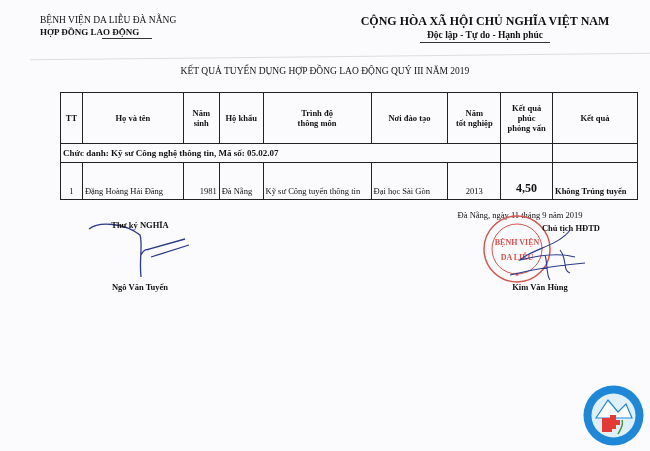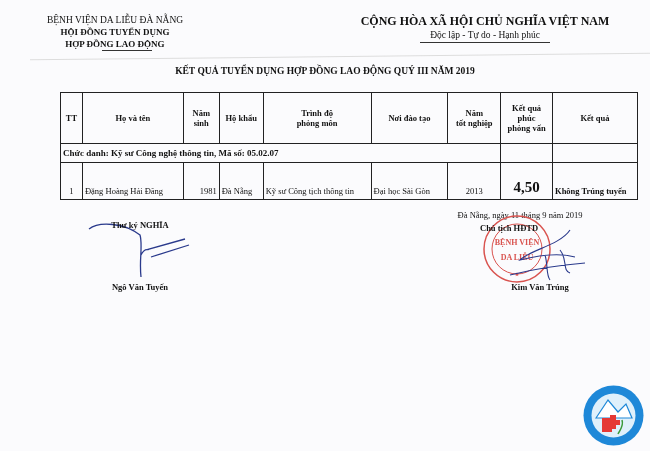--- a/index.html
+++ b/index.html
@@ -4,58 +4,57 @@
 <style>
   html, body { margin: 0; padding: 0; }
   body {
     width: 650px; height: 451px; overflow: hidden;
     background: #fbfbfd;
     font-family: "Liberation Serif", serif;
     color: #111;
     position: relative;
   }
   .abs { position: absolute; }
-  .hdr-left { left: 40px; top: 14px; width: 150px; text-align: center; font-size: 9.5px; line-height: 12px; }
+  .hdr-left { left: 40px; top: 14px; width: 150px; text-align: left; font-size: 9.5px; line-height: 12px; }
   .hdr-left .l1 { font-weight: normal; }
   .hdr-left .b { font-weight: bold; font-size: 9px; }
   .hdr-left .ul { display: block; width: 50px; height: 1px; background: #333; margin: 0 auto 0 62px; }
   .hdr-right { left: 355px; top: 14px; width: 260px; text-align: center; line-height: 14px; }
   .hdr-right .t1 { font-weight: bold; font-size: 12px; }
-  .hdr-right .t2 { font-weight: normal; font-size: 9.5px; }
+  .hdr-right .t2 { font-weight: bold; font-size: 9.5px; }
   .hdr-right .ul { width: 130px; height: 1px; background: #333; margin: 0 auto; }
-  .title { left: 0; width: 650px; top: 66px; text-align: center; font-weight: bold; font-size: 9.5px; }
+  .title { left: 0; width: 650px; top: 66px; text-align: center; font-weight: normal; font-size: 9.5px; }
   table {
     position: absolute; left: 60px; top: 92px; width: 578px;
     border-collapse: collapse; font-size: 8.5px;
   }
   td, th { border: 1px solid #222; padding: 0 2px; }
   th { font-weight: bold; text-align: center; height: 50px; line-height: 10px; }
   .row-cat td { height: 18px; font-weight: bold; font-size: 9px; }
   .row-data td { height: 33px; vertical-align: bottom; padding-bottom: 3px; white-space: nowrap; }
   .c { text-align: center; }
   .r { text-align: right; }
   .bold { font-weight: bold; }
   .sig-left { left: 85px; top: 220px; width: 110px; text-align: center; font-weight: bold; font-size: 8.5px; }
   .sig-left-name { left: 80px; top: 282px; width: 120px; text-align: center; font-weight: bold; font-size: 8.5px; }
   .date { left: 420px; top: 210px; width: 200px; text-align: center; font-size: 8.5px; }
-  .sig-right { left: 480px; top: 223px; width: 120px; text-align: left; font-weight: bold; font-size: 8.5px; }
+  .sig-right { left: 480px; top: 223px; width: 120px; text-align: right; font-weight: bold; font-size: 8.5px; }
   .sig-right-name { left: 480px; top: 282px; width: 120px; text-align: center; font-weight: bold; font-size: 8.5px; }
   .stamp { left: 482px; top: 214px; width: 70px; height: 70px; }
   .stamp-text { fill: #d9534f; font-family: "Liberation Serif", serif; font-weight: bold; }
   .logo { left: 582px; top: 384px; width: 63px; height: 63px; }
   .scan-line { left: 30px; top: 56px; width: 620px; height: 1px; background: #ddd; transform: rotate(-0.6deg); }
 </style>
 </head>
 <body>
 
 <div class="abs scan-line"></div>
 
 <div class="abs hdr-left">
   <div class="l1">BỆNH VIỆN DA LIỄU ĐÀ NẴNG</div>
-  <div class="b">HỘI ĐỒNG TUYỂN DỤNG</div>
   <div class="b">HỢP ĐỒNG LAO ĐỘNG</div>
   <span class="ul"></span>
 </div>
 
 <div class="abs hdr-right">
   <div class="t1">CỘNG HÒA XÃ HỘI CHỦ NGHĨA VIỆT NAM</div>
   <div class="t2">Độc lập - Tự do - Hạnh phúc</div>
   <div class="ul"></div>
 </div>
 
@@ -72,40 +71,40 @@
       <col style="width:53px">
       <col style="width:52px">
       <col style="width:85px">
   </colgroup>
   <tbody>
       <tr>
     <th>TT</th>
     <th>Họ và tên</th>
     <th><span>Năm</span><br><span>sinh</span></th>
     <th>Hộ khẩu</th>
-    <th><span>Trình độ</span><br><span>phỏng môn</span></th>
+    <th><span>Trình độ</span><br><span>thông môn</span></th>
     <th>Nơi đào tạo</th>
     <th><span>Năm</span><br><span>tốt nghiệp</span></th>
     <th><span>Kết quả</span><br><span>phúc</span><br><span>phỏng vấn</span></th>
     <th>Kết quả</th>
   </tr>
   <tr class="row-cat">
     <td colspan="7">Chức danh:  Kỹ sư Công nghệ thông tin, Mã số: 05.02.07</td>
     <td></td>
     <td></td>
   </tr>
   <tr class="row-data">
     <td class="c">1</td>
     <td>Đặng Hoàng Hải Đăng</td>
     <td class="r">1981</td>
     <td>Đà Nẵng</td>
-    <td>Kỹ sư Công tịch thông tin</td>
+    <td>Kỹ sư Công tuyển thông tin</td>
     <td>Đại học Sài Gòn</td>
     <td class="c">2013</td>
-    <td class="c bold" style="font-size:15px">4,50</td>
+    <td class="c bold" style="font-size:12px">4,50</td>
     <td class="bold">Không Trúng tuyển</td>
   </tr>
 </tbody>
   </table>
 
 <div class="abs date">Đà Nẵng, ngày 11 tháng  9   năm 2019</div>
 
 <svg class="abs" style="left:85px;top:215px;width:110px;height:75px" viewBox="0 0 110 75">
   <path d="M4 14 C 14 6, 40 8, 55 20 C 58 30, 54 45, 56 62 M56 40 C 60 32, 62 36, 64 34 L 100 24 M 66 42 L 104 30" fill="none" stroke="#2a3a8c" stroke-width="1.3"></path>
 </svg>
@@ -116,21 +115,21 @@
   <circle cx="35" cy="35" r="33" fill="none" stroke="#d9534f" stroke-width="1.5"></circle>
   <circle cx="35" cy="35" r="25" fill="none" stroke="#d9534f" stroke-width="1"></circle>
   <text class="stamp-text" x="35" y="31" font-size="8" text-anchor="middle">BỆNH VIỆN</text>
   <text class="stamp-text" x="35" y="46" font-size="8" text-anchor="middle">DA LIỄU</text>
   <text class="stamp-text" x="35" y="62" font-size="5" text-anchor="middle">★</text>
 </svg>
 <svg class="abs" style="left:500px;top:225px;width:90px;height:60px" viewBox="0 0 90 60">
   <path d="M70 5 C 60 20, 30 25, 20 35 C 40 30, 60 28, 75 32 M10 50 C 30 45, 60 40, 85 38 M45 30 C 48 40, 46 50, 50 55 M60 25 C 68 35, 62 45, 70 48" fill="none" stroke="#2a3a8c" stroke-width="1.1"></path>
 </svg>
 <div class="abs sig-right">Chủ tịch HĐTD</div>
-<div class="abs sig-right-name">Kim Văn Trúng</div>
+<div class="abs sig-right-name">Kim Văn Hùng</div>
 
 <svg class="abs logo" viewBox="0 0 63 63">
   <circle cx="31.5" cy="31.5" r="30" fill="#1e88d8"></circle>
   <circle cx="31.5" cy="31.5" r="22" fill="#dff0fb"></circle>
   <path d="M14 34 L 26 16 L 36 28 L 44 20 L 50 34 Z" fill="#ffffff" stroke="#1e88d8" stroke-width="1.2"></path>
   <rect x="20" y="34" width="10" height="14" fill="#e53935"></rect>
   <rect x="28" y="31" width="6" height="14" fill="#e53935"></rect>
   <rect x="24" y="36" width="14" height="5" fill="#e53935"></rect>
   <path d="M40 36 C 42 42, 38 46, 36 50" fill="none" stroke="#3a9a3a" stroke-width="1.5"></path>
 </svg>

